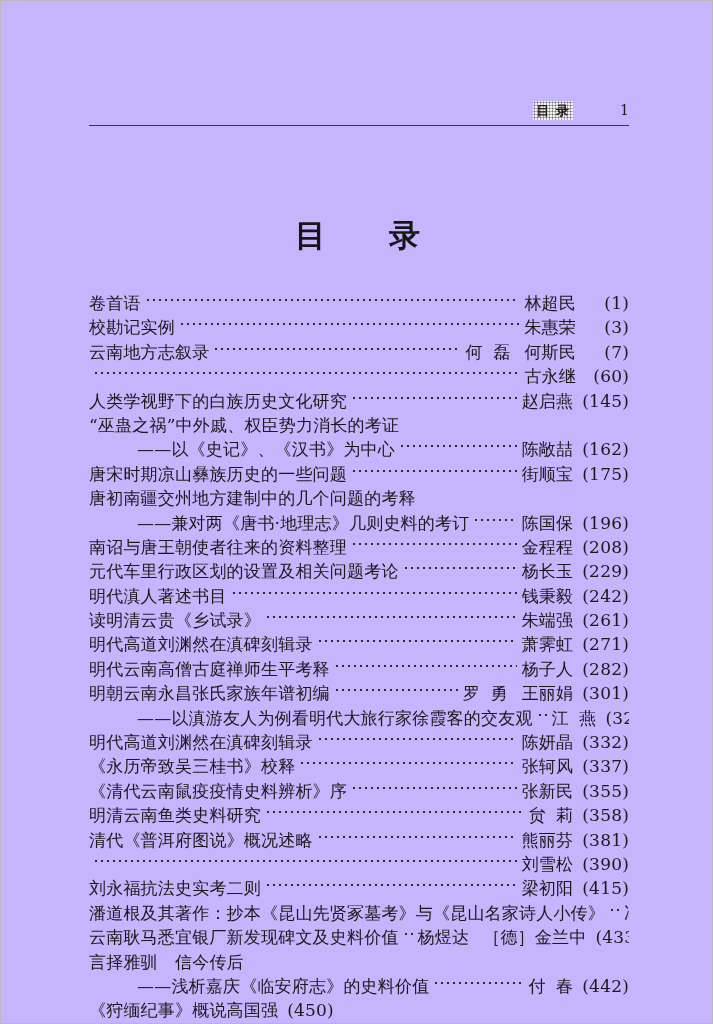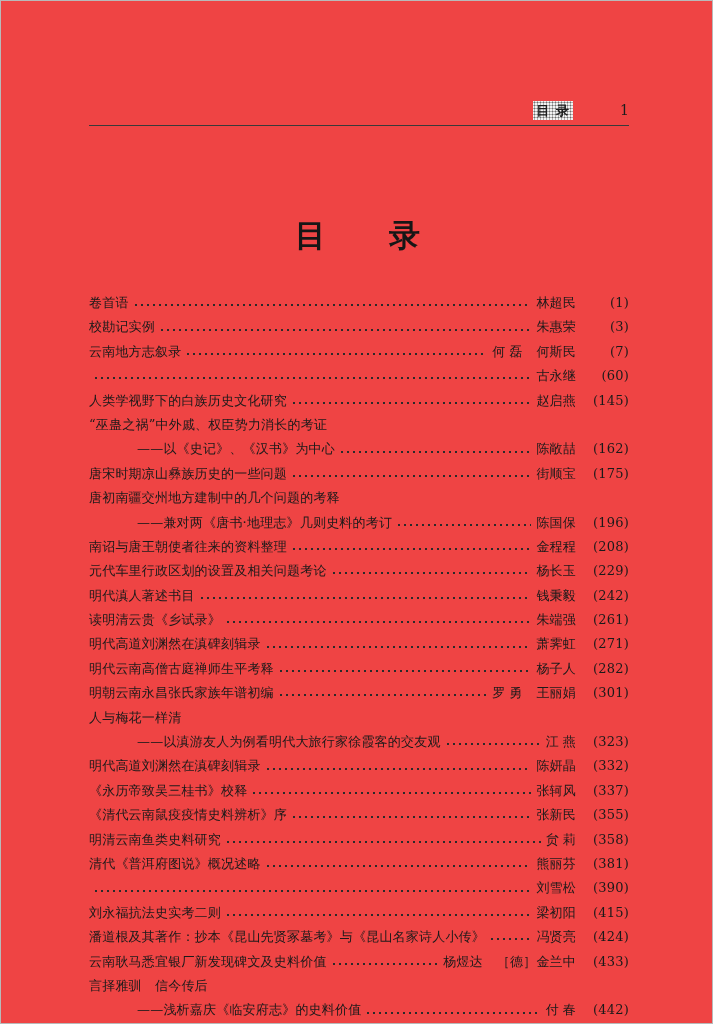--- a/index.html
+++ b/index.html
@@ -14,21 +14,21 @@
     font-family: "DejaVu Serif", "Liberation Serif", serif;
     color: #1a1a1a;
     overflow: hidden;
   }
 
   
   #page {
     position: absolute;
     left: 0; top: 0;
     width: 713px; height: 1024px;
-    background: #ef4444;
+    background: #c4b5fd;
     box-sizing: border-box;
     border: 1px solid #b9b9b9;
   }
 
   
   #header {
     position: absolute;
     left: 88px;
     top: 100px;
     width: 540px;
@@ -89,24 +89,24 @@
 
   
   #toc {
     position: absolute;
     left: 88px;
     top: 290px;
     width: 540px;
   }
   .toc-row {
     display: flex;
-    align-items: center;
+    align-items: flex-start;
     width: 100%;
     height: 24.4px;
-    font-size: 13px;
+    font-size: 17px;
     line-height: 24.4px;
     white-space: nowrap;
     overflow: hidden;
   }
   .toc-title-cell {
     flex: 0 0 auto;
     letter-spacing: 0.2px;
   }
   
   .toc-row.plain .toc-title-cell { flex: 0 0 auto; }
@@ -131,21 +131,21 @@
     background-repeat: repeat-x;
   }
   .authors {
     flex: 0 0 auto;
     text-align: right;
     letter-spacing: 0.2px;
   }
   .author {
     display: inline-block;
     margin-left: 14px;
-    font-family: Liberation Sans, sans-serif;
+    font-family: Liberation Mono, monospace;
   }
   .author:first-child { margin-left: 0; }
   .pageno {
     display: inline-block;
     min-width: 44px;
     text-align: right;
     margin-left: 9px;
     font-family: "DejaVu Serif", "Liberation Serif", serif;
   }
 </style>
@@ -236,23 +236,20 @@
       <div class="toc-row">
         <span class="toc-title-cell">明代云南高僧古庭禅师生平考释</span>
         <span class="leader"></span>
         <span class="authors"><span class="author">杨子人</span><span class="pageno">(282)</span></span>
       </div>
       <div class="toc-row">
         <span class="toc-title-cell">明朝云南永昌张氏家族年谱初编</span>
         <span class="leader"></span>
         <span class="authors"><span class="author">罗   勇</span><span class="author">王丽娟</span><span class="pageno">(301)</span></span>
       </div>
-      <div class="toc-row plain">
-        <span class="toc-title-cell">人与梅花一样清</span>
-      </div>
       <div class="toc-row sub">
         <span class="toc-title-cell">——以滇游友人为例看明代大旅行家徐霞客的交友观</span>
         <span class="leader"></span>
         <span class="authors"><span class="author">江   燕</span><span class="pageno">(323)</span></span>
       </div>
       <div class="toc-row">
         <span class="toc-title-cell">明代高道刘渊然在滇碑刻辑录</span>
         <span class="leader"></span>
         <span class="authors"><span class="author">陈妍晶</span><span class="pageno">(332)</span></span>
       </div>

